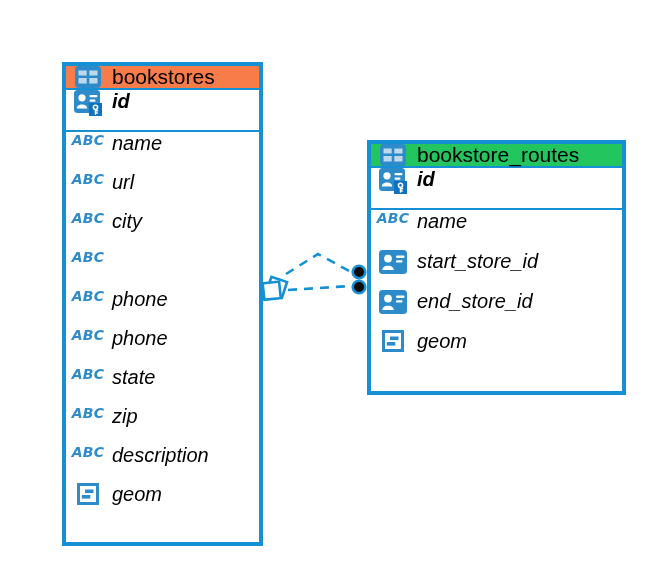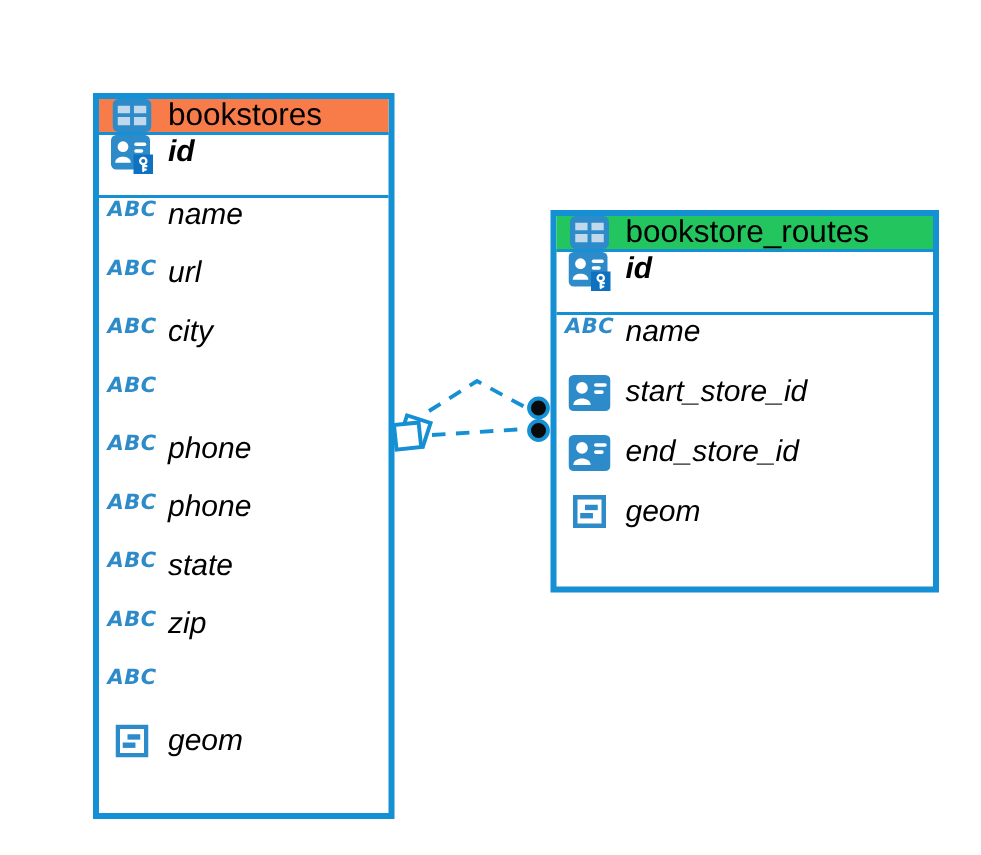--- a/index.html
+++ b/index.html
@@ -129,20 +129,21 @@
   <div class="row field">
     <span class="icon-box abc">ABC</span>
     <span>state</span>
   </div>
   <div class="row field">
     <span class="icon-box abc">ABC</span>
     <span>zip</span>
   </div>
   <div class="row field">
     <span class="icon-box abc">ABC</span>
+    <span>description</span>
   </div>
   <div class="row field">
     <span class="icon-box">
       <svg width="22" height="22">
           <use href="#sym-geom"></use>
         </svg>
     </span>
     <span>geom</span>
   </div>
 </div>

